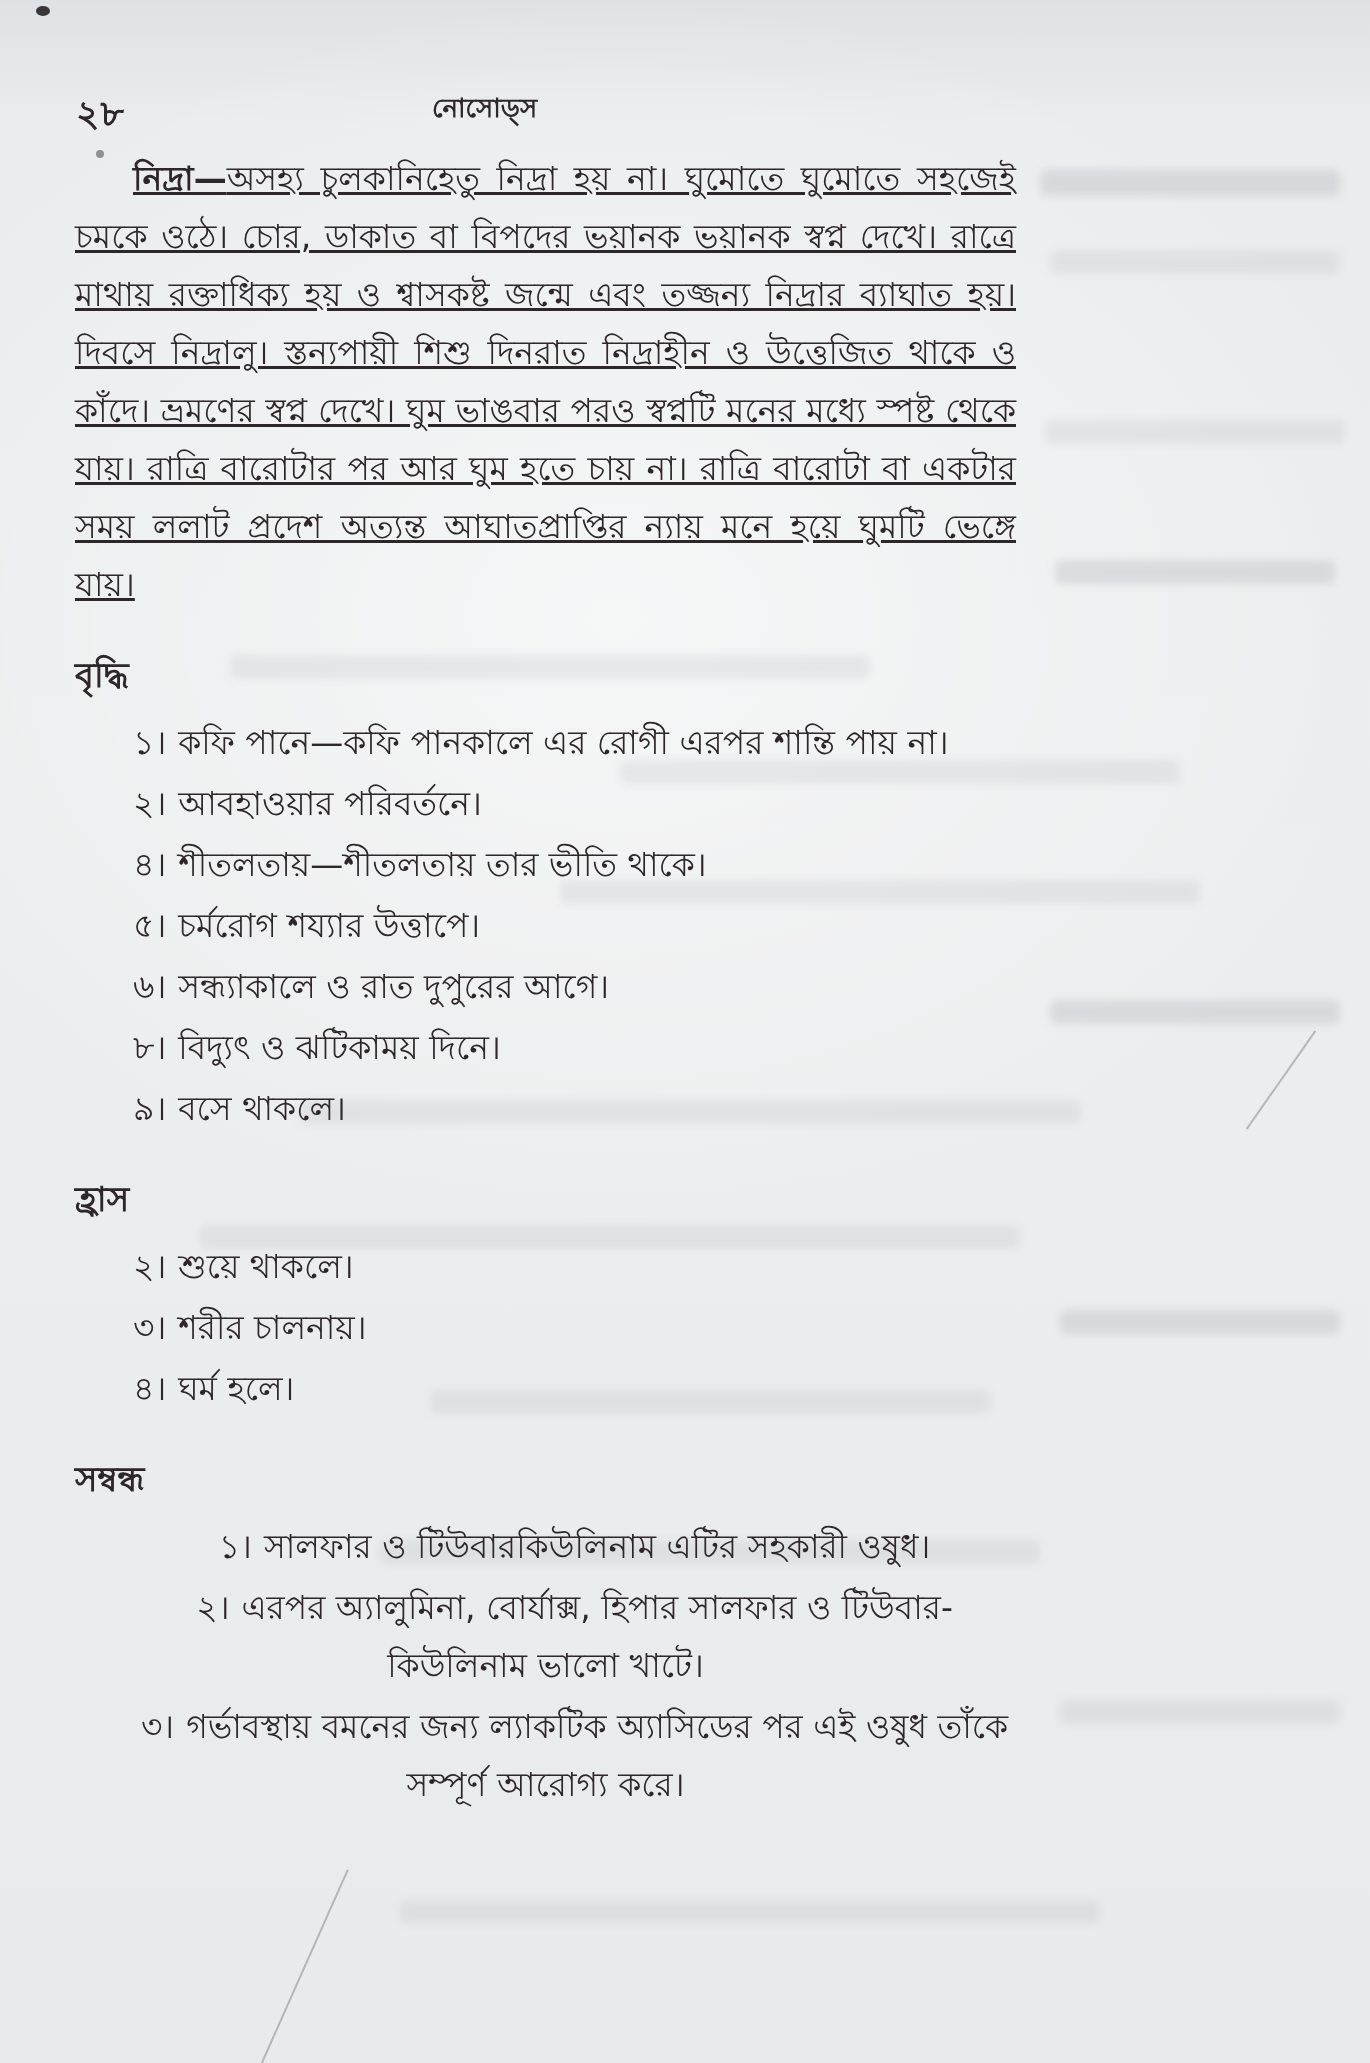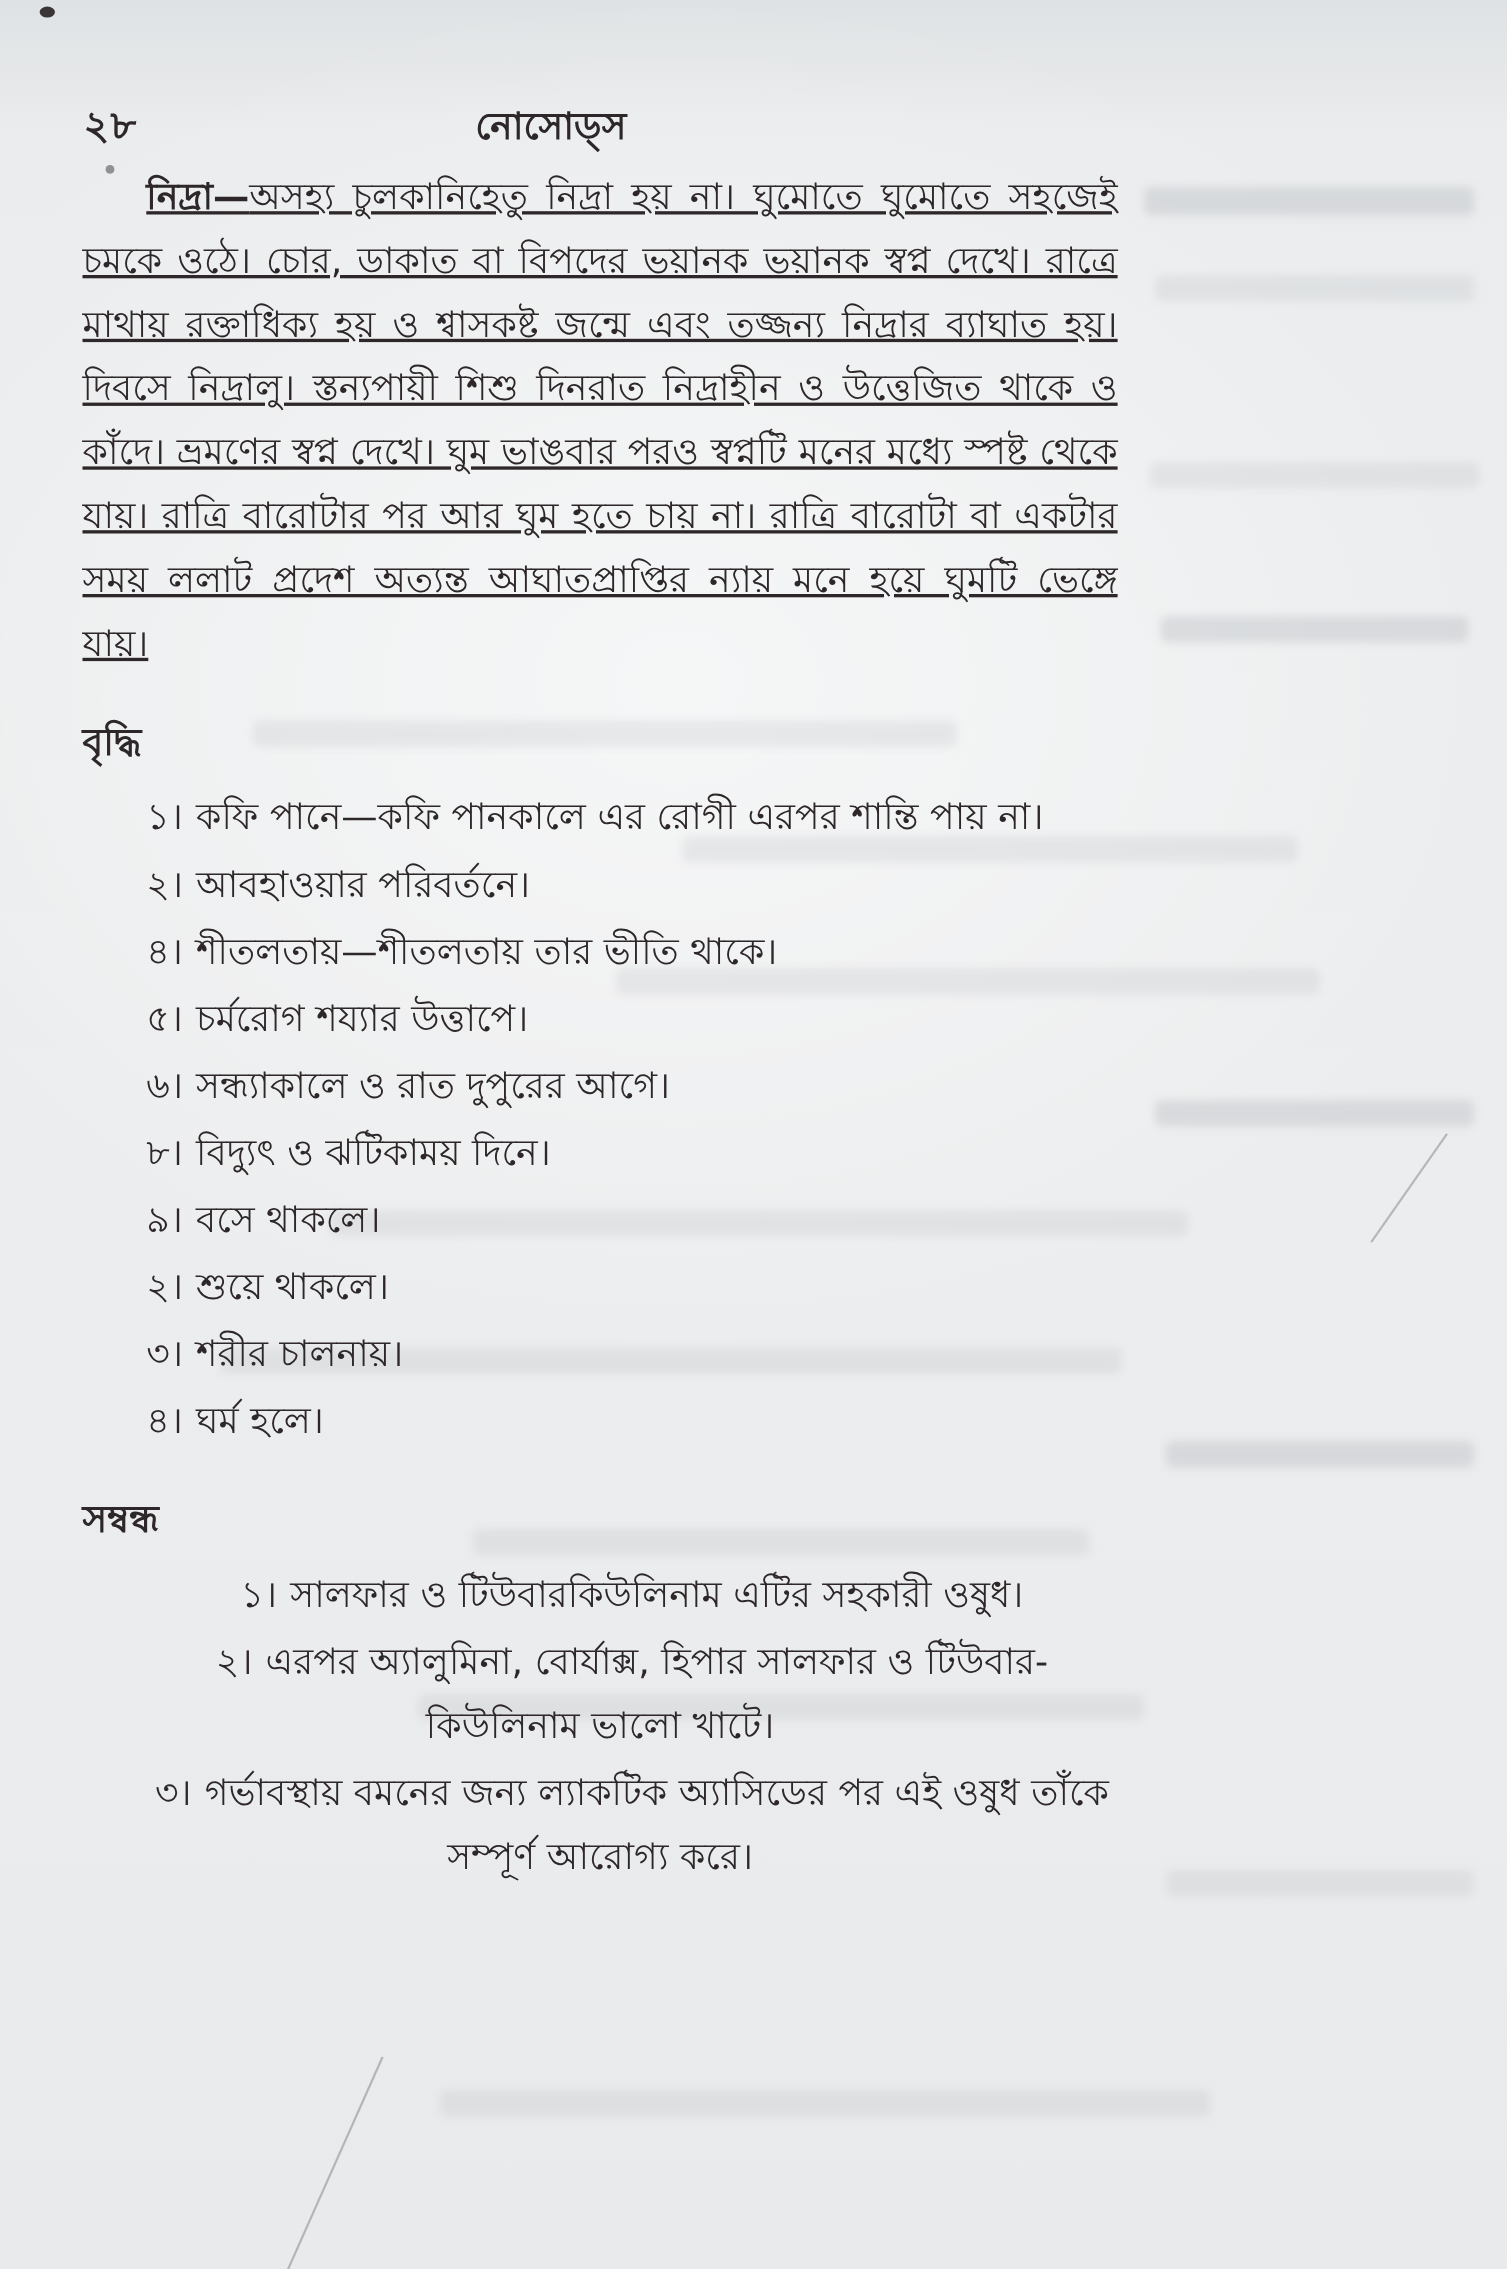--- a/index.html
+++ b/index.html
@@ -10,21 +10,21 @@
     overflow:hidden;
     background:
       radial-gradient(ellipse 1200px 900px at 45% 30%, rgba(255,255,255,.55), rgba(255,255,255,0) 70%),
       linear-gradient(180deg,#dfe2e4 0%, #eaeceD 6%, #ecedee 55%, #e8eaeb 100%);
     color:#2d2729;
     font-family:"DejaVu Sans","Liberation Sans",sans-serif;
   }
   
   .page-header{position:absolute;top:86px;left:0;width:100%;height:60px;}
   .page-number{position:absolute;left:76px;top:0;font-size:36px;font-weight:600;letter-spacing:1px;}
-  .running-title{position:absolute;left:432px;top:2px;font-size:34px;font-weight:600;text-align:right;}
+  .running-title{position:absolute;left:432px;top:2px;font-size:26px;font-weight:600;text-align:right;}
   
   .page-body{position:absolute;top:150px;left:75px;width:941px;font-size:33px;line-height:58px;}
   .lead{margin:0;text-indent:58px;text-align:justify;text-decoration:underline;}
   .lead-label{font-weight:700;}
   h2.sec{font-size:34px;font-weight:700;margin:32px 0 10px 0;line-height:58px;}
   ol.items{list-style:none;margin:0;padding:0;}
   ol.items li{text-indent:58px;margin:0 0 3px 0;}
   .sec-rel li{margin-bottom:9px;text-align:center;}
   .marker{margin-right:12px;}
   
@@ -74,20 +74,21 @@
         <li><span class="marker">২।</span><span>আবহাওয়ার পরিবর্তনে।</span></li>
         <li><span class="marker">৪।</span><span>শীতলতায়—শীতলতায় তার ভীতি থাকে।</span></li>
         <li><span class="marker">৫।</span><span>চর্মরোগ শয্যার উত্তাপে।</span></li>
         <li><span class="marker">৬।</span><span>সন্ধ্যাকালে ও রাত দুপুরের আগে।</span></li>
         <li><span class="marker">৮।</span><span>বিদ্যুৎ ও ঝটিকাময় দিনে।</span></li>
         <li><span class="marker">৯।</span><span>বসে থাকলে।</span></li>
       </ol>
     </section>
 
     <section>
+      <h2 class="sec">হ্রাস</h2>
       <ol class="items">
         <li><span class="marker">২।</span><span>শুয়ে থাকলে।</span></li>
         <li><span class="marker">৩।</span><span>শরীর চালনায়।</span></li>
         <li><span class="marker">৪।</span><span>ঘর্ম হলে।</span></li>
       </ol>
     </section>
 
     <section class="sec-rel">
       <h2 class="sec">সম্বন্ধ</h2>
       <ol class="items">

